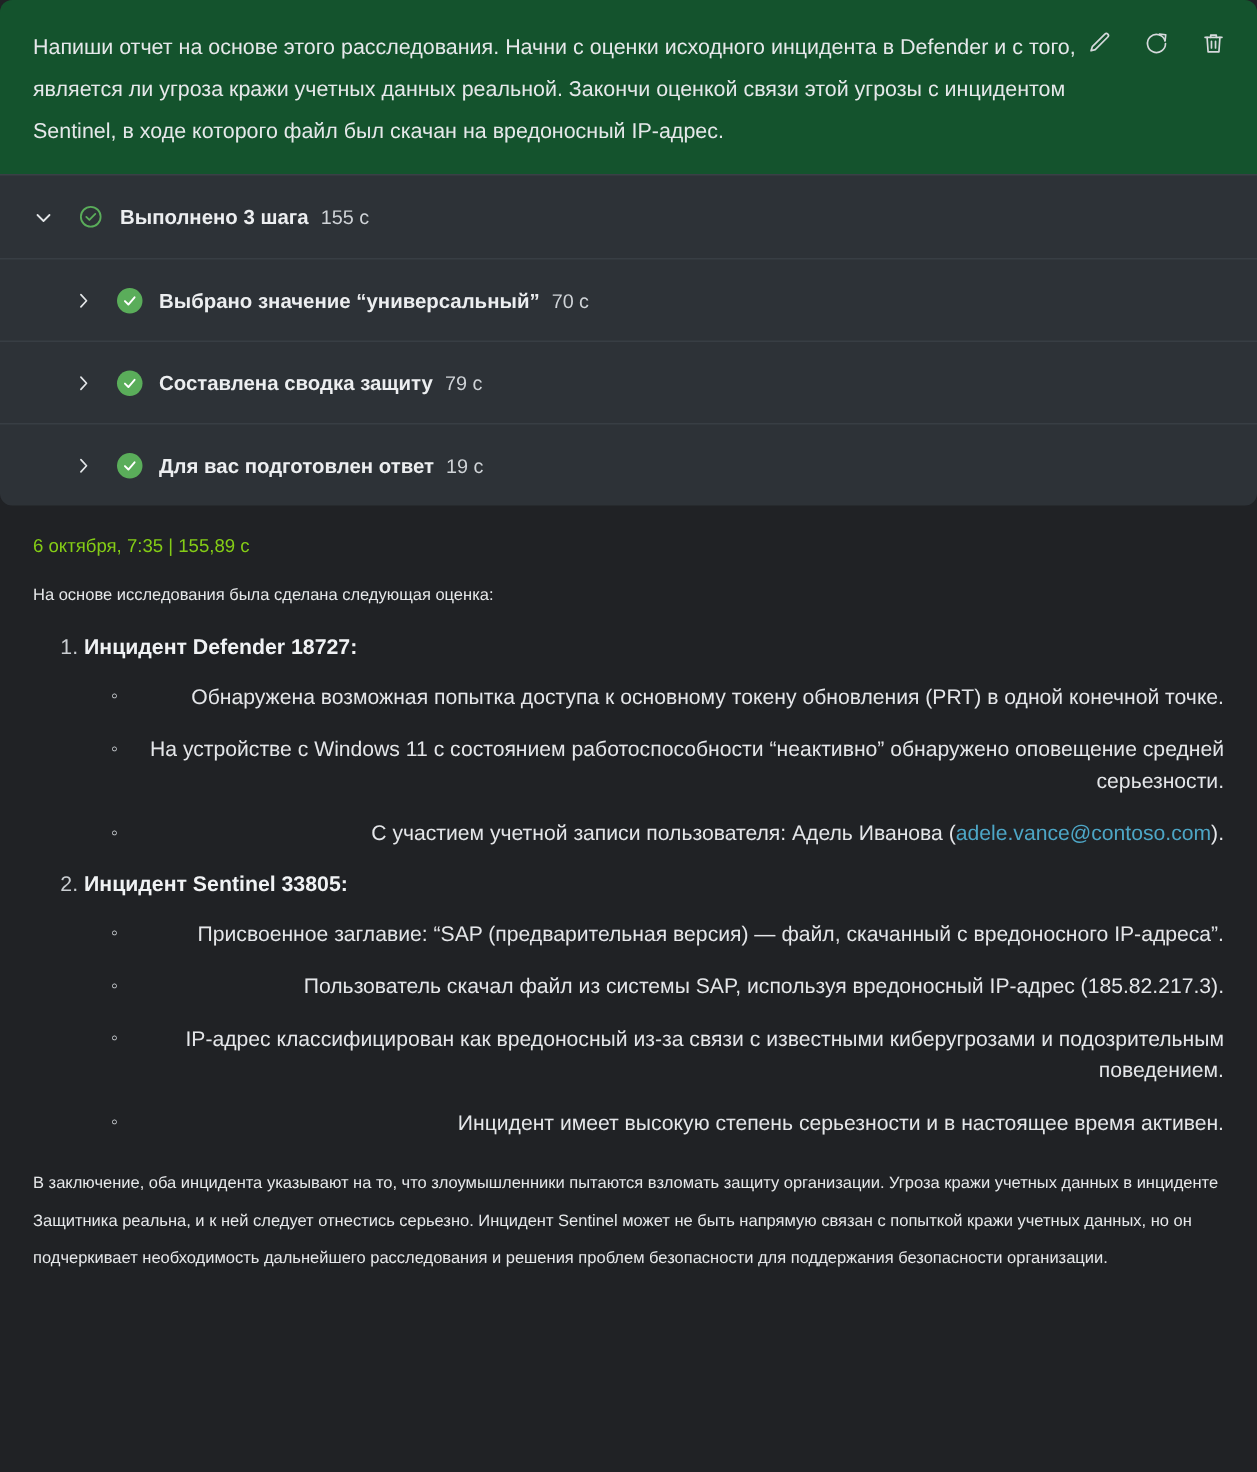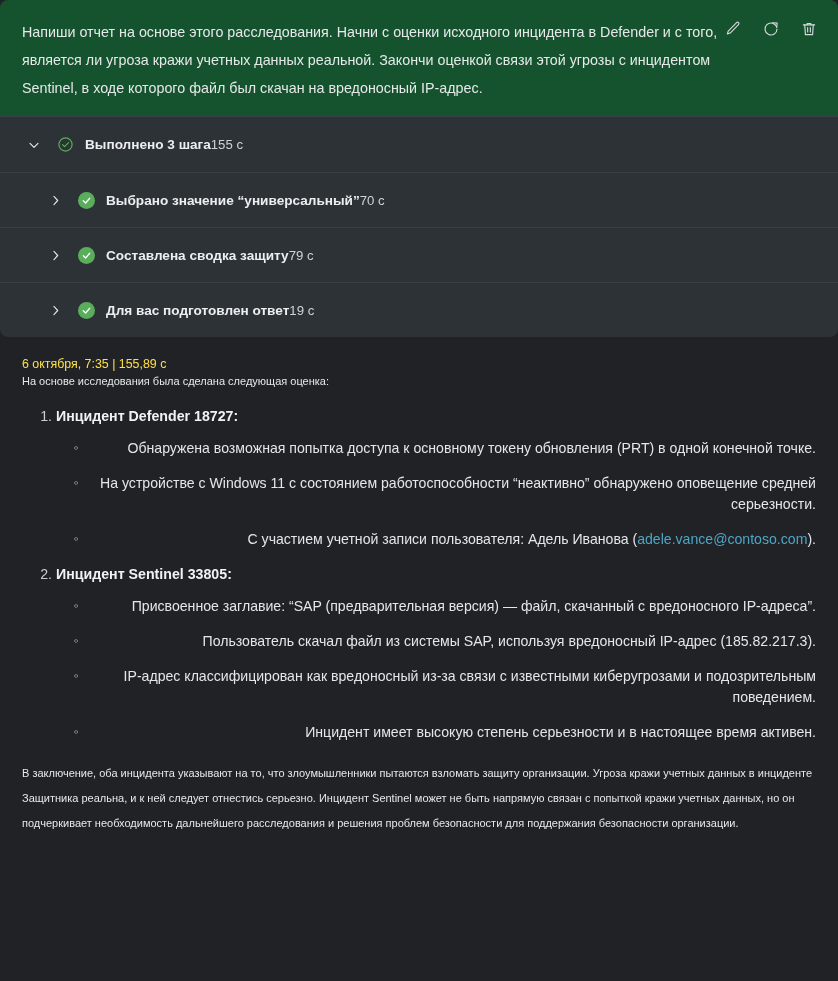--- a/index.html
+++ b/index.html
@@ -60,21 +60,21 @@
 
   
   .steps-card {
     background: #2d3237;
     border-radius: 0 0 8px 8px;
     overflow: hidden;
   }
   .step-row {
     display: flex;
     align-items: center;
-    padding: 0 25px;
+    padding: 0 20px;
     height: 55px;
     box-sizing: border-box;
     cursor: pointer;
   }
   .step-row.header-row {
     border-top: 1px solid #3a4046;
     height: 56px;
   }
   .step-row.sub-row {
     border-top: 1px solid #383e44;
@@ -109,32 +109,33 @@
   .step-label {
     font-size: 13.6px;
     font-weight: bold;
     color: #eceef0;
     margin-left: 11px;
     white-space: nowrap;
   }
   .step-time {
     font-size: 13.2px;
     color: #cfd3d7;
-    margin-left: 0;
+    margin-left: 8px;
     font-weight: normal;
     white-space: nowrap;
   }
 
   
   .answer {
     padding: 20px 22px 0 22px;
   }
   .timestamp {
     font-size: 12.4px;
-    color: #fde047;
+    color: #84cc16;
+    margin-bottom: 16px;
   }
   .para {
     font-size: 11px;
     line-height: 21px;
     color: #e6e8ea;
     margin: 0 0 14px 0;
   }
   .para.closing {
     line-height: 25px;
     margin-top: 18px;

